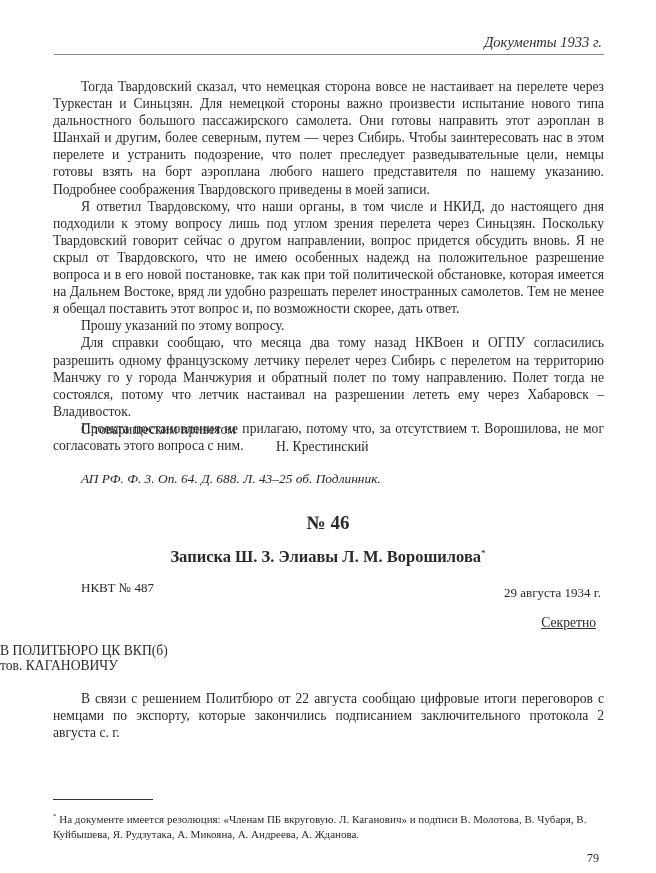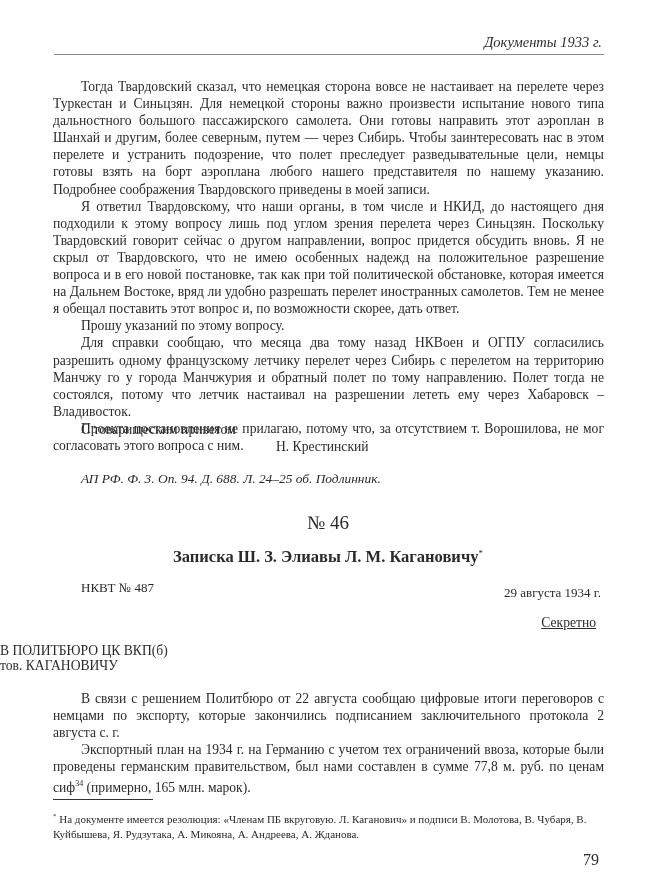--- a/index.html
+++ b/index.html
@@ -29,21 +29,21 @@
   .sign-greeting { position: absolute; left: 81px; top: 422px; font-size: 13.6px; text-align: center; }
   .sign-name { position: absolute; left: 276px; top: 439px; font-size: 13.6px; }
 
   .archive {
     position: absolute; left: 81px; top: 471px;
     font-style: italic; font-size: 13.4px;
   }
 
   .doc-number {
     position: absolute; left: 0; width: 656px; top: 512px;
-    text-align: center; font-weight: normal; font-size: 19px;
+    text-align: center; font-weight: bold; font-size: 19px;
   }
   .doc-title {
     position: absolute; left: 0; width: 656px; top: 547px;
     text-align: center; font-weight: bold; font-size: 16.5px;
   }
   .doc-title sup { font-size: 9px; vertical-align: super; font-weight: normal; }
 
   .ref-no { position: absolute; left: 81px; top: 580px; font-size: 13px; }
   .ref-date { position: absolute; right: 55px; top: 585px; font-size: 13px; margin-left: 34px; }
   .secret {
@@ -60,21 +60,21 @@
     position: absolute; left: 53px; top: 799px; width: 100px;
     border-top: 1px solid #333;
   }
   .footnote {
     position: absolute; left: 53px; top: 809px; width: 555px;
     font-size: 11px; line-height: 15px;
   }
   .footnote sup { font-size: 7px; vertical-align: super; }
 
   .page-number {
-    position: absolute; right: 57px; top: 851px; font-size: 16px;
+    position: absolute; right: 57px; top: 851px; font-size: 12px;
   }
 </style>
 </head>
 <body>
 
 <div class="page">
 
   <div class="running-head">
     <span>Документы 1933 г.</span>
   </div>
@@ -83,39 +83,38 @@
     <p>Тогда Твардовский сказал, что немецкая сторона вовсе не настаивает на перелете через Туркестан и Синьцзян. Для немецкой стороны важно произвести испытание нового типа дальностного большого пассажирского самолета. Они готовы направить этот аэроплан в Шанхай и  другим, более северным, путем — через Сибирь. Чтобы заинтересовать нас в этом перелете и устранить подозрение, что полет преследует разведывательные цели, немцы готовы взять на борт аэроплана любого нашего представителя по нашему указанию. Подробнее соображения Твардовского приведены в моей записи.</p>
     <p>Я ответил Твардовскому, что наши органы, в том числе и НКИД, до настоящего дня подходили к этому вопросу лишь под углом зрения перелета через Синьцзян. Поскольку Твардовский говорит сейчас о другом направлении, вопрос придется обсудить вновь. Я не скрыл от Твардовского, что не имею особенных надежд на положительное разрешение вопроса и в его новой постановке, так как при той политической обстановке, которая имеется на Дальнем Востоке, вряд ли удобно разрешать перелет иностранных самолетов. Тем не менее я обещал поставить этот вопрос и, по возможности скорее, дать ответ.</p>
     <p>Прошу указаний по этому вопросу.</p>
     <p>Для справки сообщаю, что месяца два тому назад НКВоен и ОГПУ согласились разрешить одному французскому летчику перелет через Сибирь с перелетом на территорию Манчжу го у города Манчжурия и обратный полет по тому направлению. Полет тогда не состоялся, потому что летчик настаивал на разрешении лететь ему через Хабаровск – Владивосток.</p>
     <p>Проекта постановления не прилагаю, потому что, за отсутствием т. Ворошилова, не мог согласовать этого вопроса с ним.</p>
   </div>
 
   <div class="sign-greeting">С товарищеским приветом</div>
   <div class="sign-name">Н. Крестинский</div>
 
-  <div class="archive">АП РФ. Ф. 3. Оп. 94. Д. 688. Л. 24–25 об. Подлинник.</div>
+  <div class="archive">АП РФ. Ф. 3. Оп. 64. Д. 688. Л. 43–25 об. Подлинник.</div>
 
   <div class="doc-number">№ 46</div>
   <div class="doc-title">
-    <span>Записка Ш. З. Элиавы Л. М. Кагановичу</span><sup>*</sup>
+    <span>Записка Ш. З. Элиавы Л. М. Ворошилова</span><sup>*</sup>
   </div>
 
   <div class="ref-no">НКВТ № 487</div>
   <div class="ref-date">29 августа 1934 г.</div>
   <div class="secret">Секретно</div>
 
   <div class="addressee">
     <div>В ПОЛИТБЮРО ЦК ВКП(б)</div>
     <div>тов. КАГАНОВИЧУ</div>
   </div>
 
   <div class="body-text" style="top:690px;">
     <p>В связи с решением Политбюро от 22 августа сообщаю цифровые итоги переговоров с немцами по экспорту, которые закончились подписанием заключительного протокола 2 августа с. г.</p>
-    <p><span>Экспортный план на 1934 г. на Германию с учетом тех ограничений ввоза, которые были проведены германским правительством, был нами составлен в сумме 77,8 м. руб. по ценам сиф</span><sup style="font-size:8px;">34</sup> <span>(примерно, 165 млн. марок).</span></p>
   </div>
 
   <div class="footnote-rule"></div>
   <div class="footnote">
     <sup>*</sup>
     <span>На документе имеется резолюция: «Членам ПБ вкруговую. Л. Каганович» и подписи В. Молотова, В. Чубаря, В. Куйбышева, Я. Рудзутака, А. Микояна, А. Андреева, А. Жданова.</span>
   </div>
 
   <div class="page-number">79</div>
 </div>

